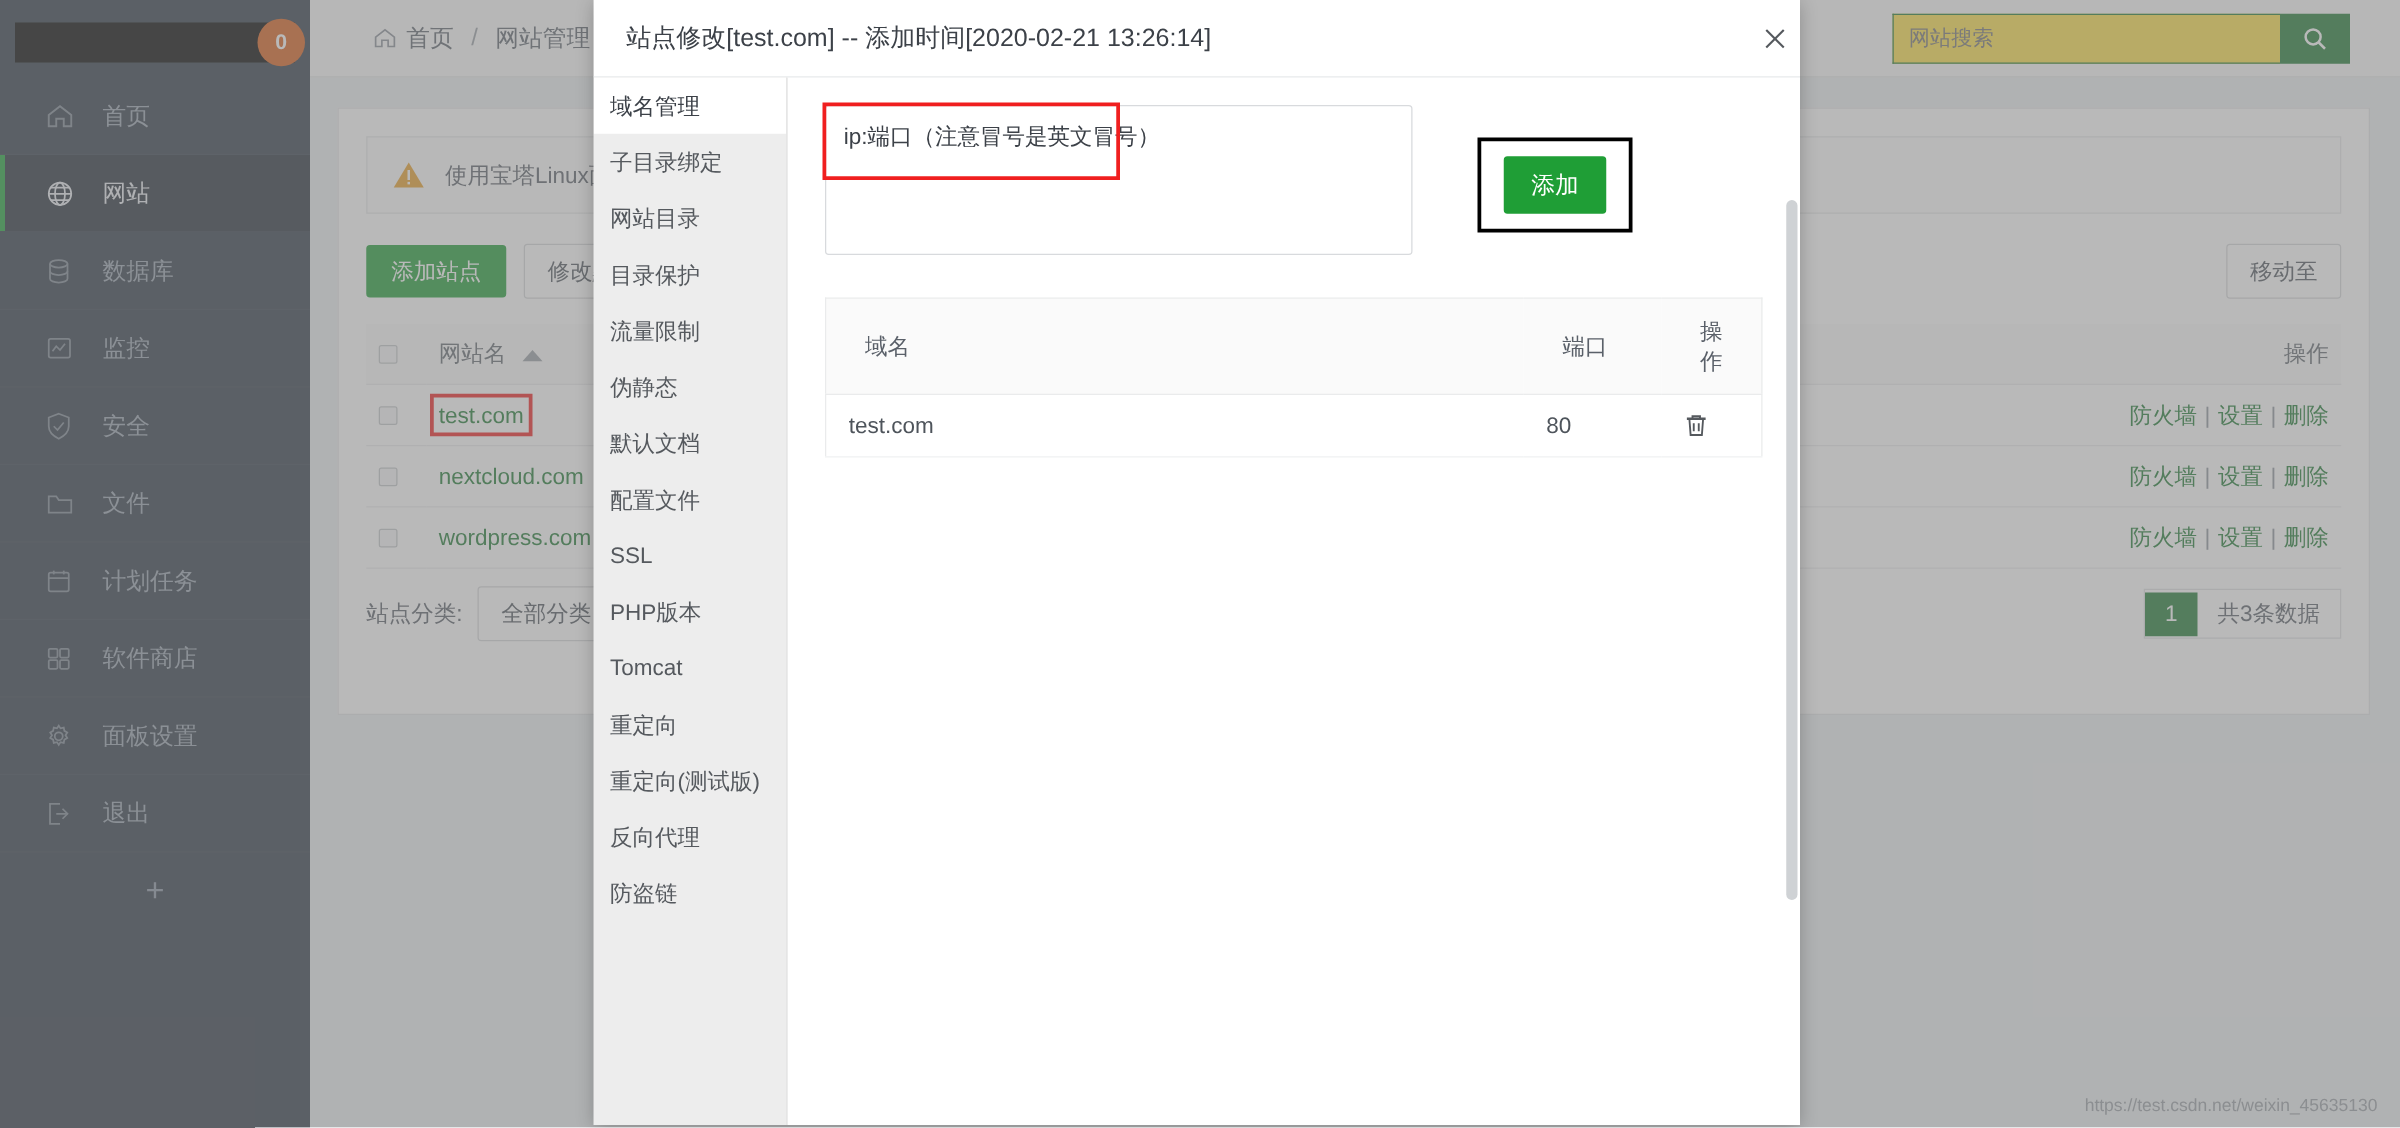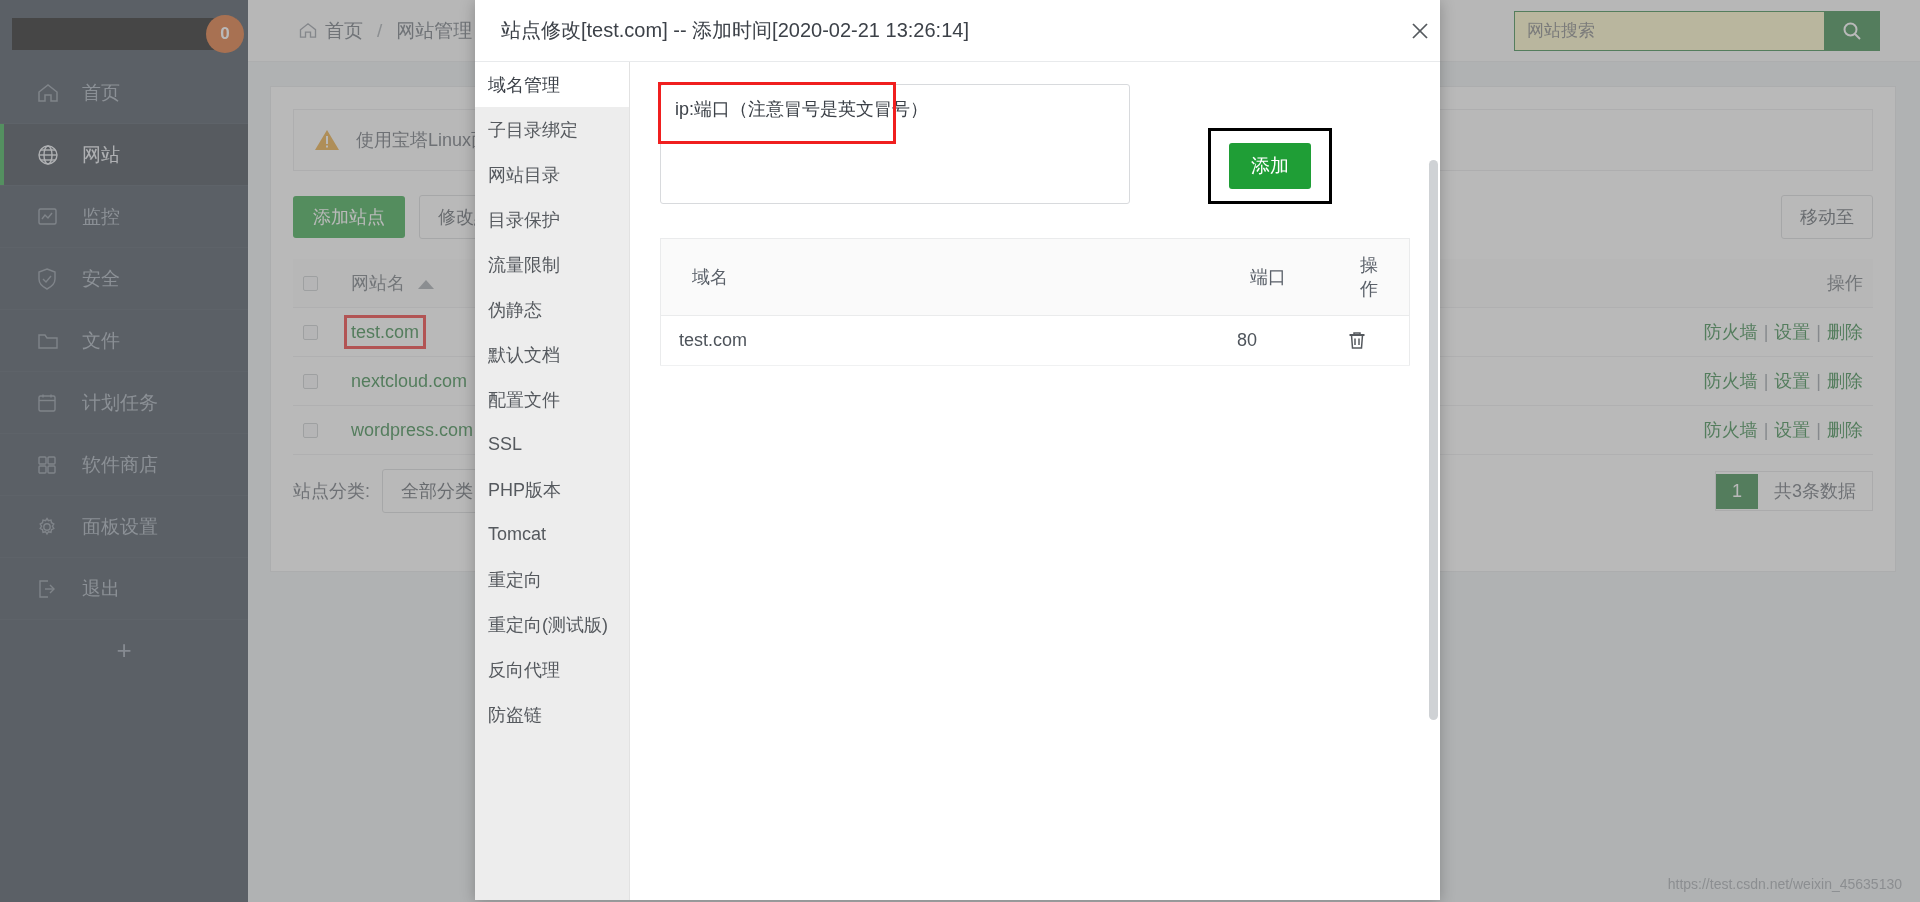--- a/index.html
+++ b/index.html
@@ -150,34 +150,34 @@
     width: 155px; flex: none; background: #ededed; border-right: 1px solid #e2e2e2;
     padding-top: 0; overflow: hidden;
   }
   .mnav-item {
     height: 45px; display: flex; align-items: center; padding-left: 13px;
     font-size: 18px; color: #55595e; cursor: pointer;
   }
   .mnav-item.active { background: #fff; color: #3c4148; }
 
   #modal-content { flex: 1; padding: 22px 30px 0 30px; position: relative; }
-  #ta-row { display: flex; align-items: flex-end; gap: 0; }
+  #ta-row { display: flex; align-items: center; gap: 0; }
   #domain-ta {
     width: 470px; height: 120px; resize: none;
     border: 1px solid #d8dadd; border-radius: 3px;
     padding: 12px 14px; font-size: 18px; color: #3c4148;
     font-family: inherit; outline: none; background: #fff;
   }
   #domain-ta::placeholder { color: #3c4148; }
   #ta-hl {
     position: absolute; left: 28px; top: 20px; width: 238px; height: 62px;
     border: 3px solid #f01f1f; pointer-events: none;
   }
   #add-wrap {
-    margin-left: 78px; margin-top: 8px;
+    margin-left: 52px; margin-top: 8px;
     border: 3px solid #000; padding: 12px 18px;
     display: inline-flex; align-items: center; justify-content: center;
   }
   #add-btn {
     background: #1f9e36; color: #fff; border: none; border-radius: 3px;
     padding: 10px 22px; font-size: 19px; cursor: pointer; font-family: inherit;
   }
 
   table.domains {
     margin-top: 34px; width: 100%; border-collapse: collapse;
@@ -235,20 +235,30 @@
               <ellipse cx="12" cy="12" rx="4" ry="9"></ellipse>
             <line x1="3" y1="12" x2="21" y2="12"></line>
               <line x1="4.5" y1="7" x2="19.5" y2="7"></line>
             <line x1="4.5" y1="17" x2="19.5" y2="17"></line>
           </svg>
         </span>
         <span>网站</span>
       </div>
 
 
+      <div class="nav-item">
+        <span class="nav-icon">
+          <svg width="22" height="24" viewBox="0 0 22 24" fill="none" stroke="#9aa5b1" stroke-width="1.4">
+            <ellipse cx="11" cy="6" rx="7" ry="3"></ellipse>
+            <path d="M4 6 v6 c0 1.7 3.1 3 7 3 s7 -1.3 7 -3 V6"></path>
+            <path d="M4 12 v6 c0 1.7 3.1 3 7 3 s7 -1.3 7 -3 v-6"></path>
+          </svg>
+        </span>
+        <span>数据库</span>
+      </div>
 
       <div class="nav-item">
         <span class="nav-icon">
           <svg width="23" height="23" viewBox="0 0 23 23" fill="none" stroke="#9aa5b1" stroke-width="1.4">
             <rect x="3" y="4" width="17" height="15" rx="1.5"></rect>
             <polyline points="6,14 9,10 12,13 16,8"></polyline>
           </svg>
         </span>
         <span>监控</span>
       </div>
@@ -329,21 +339,21 @@
           <svg width="20" height="19" viewBox="0 0 24 22" fill="none" stroke="#8b9099" stroke-width="1.6">
             <path d="M3 10 L12 3 L21 10 L21 19 L15 19 L15 13 L9 13 L9 19 L3 19 Z"></path>
           </svg>
         </span>
         <span>首页</span>
       </span>
       <span class="sep">/</span>
       <span>网站管理</span>
 
       <div style="margin-left:auto; display:flex; align-items:center; margin-right:40px;">
-        <input id="search-input" type="text" style="width: 310px; height: 40px; border-top: 1px solid rgb(31, 122, 52); border-bottom: 1px solid rgb(31, 122, 52); border-left: 1px solid rgb(31, 122, 52); border-image: initial; border-right: none; padding: 0px 12px; font-size: 17px; color: rgb(78, 84, 91); font-family: inherit; outline: none; background: #fef9c3;" placeholder="网站搜索">
+        <input id="search-input" type="text" style="width: 310px; height: 40px; border-top: 1px solid rgb(31, 122, 52); border-bottom: 1px solid rgb(31, 122, 52); border-left: 1px solid rgb(31, 122, 52); border-image: initial; border-right: none; padding: 0px 12px; font-size: 17px; color: rgb(78, 84, 91); font-family: inherit; outline: none; background: #fde047;" placeholder="网站搜索">
         <button style="width:56px;height:40px;background:#1f7a34;border:none;cursor:pointer;display:flex;align-items:center;justify-content:center;">
           <span>
             <svg width="22" height="22" viewBox="0 0 22 22" fill="none" stroke="#fff" stroke-width="2">
               <circle cx="9.5" cy="9.5" r="6"></circle>
                 <line x1="14" y1="14" x2="19" y2="19"></line>
             </svg>
           </span>
         </button>
       </div>
     </div>

